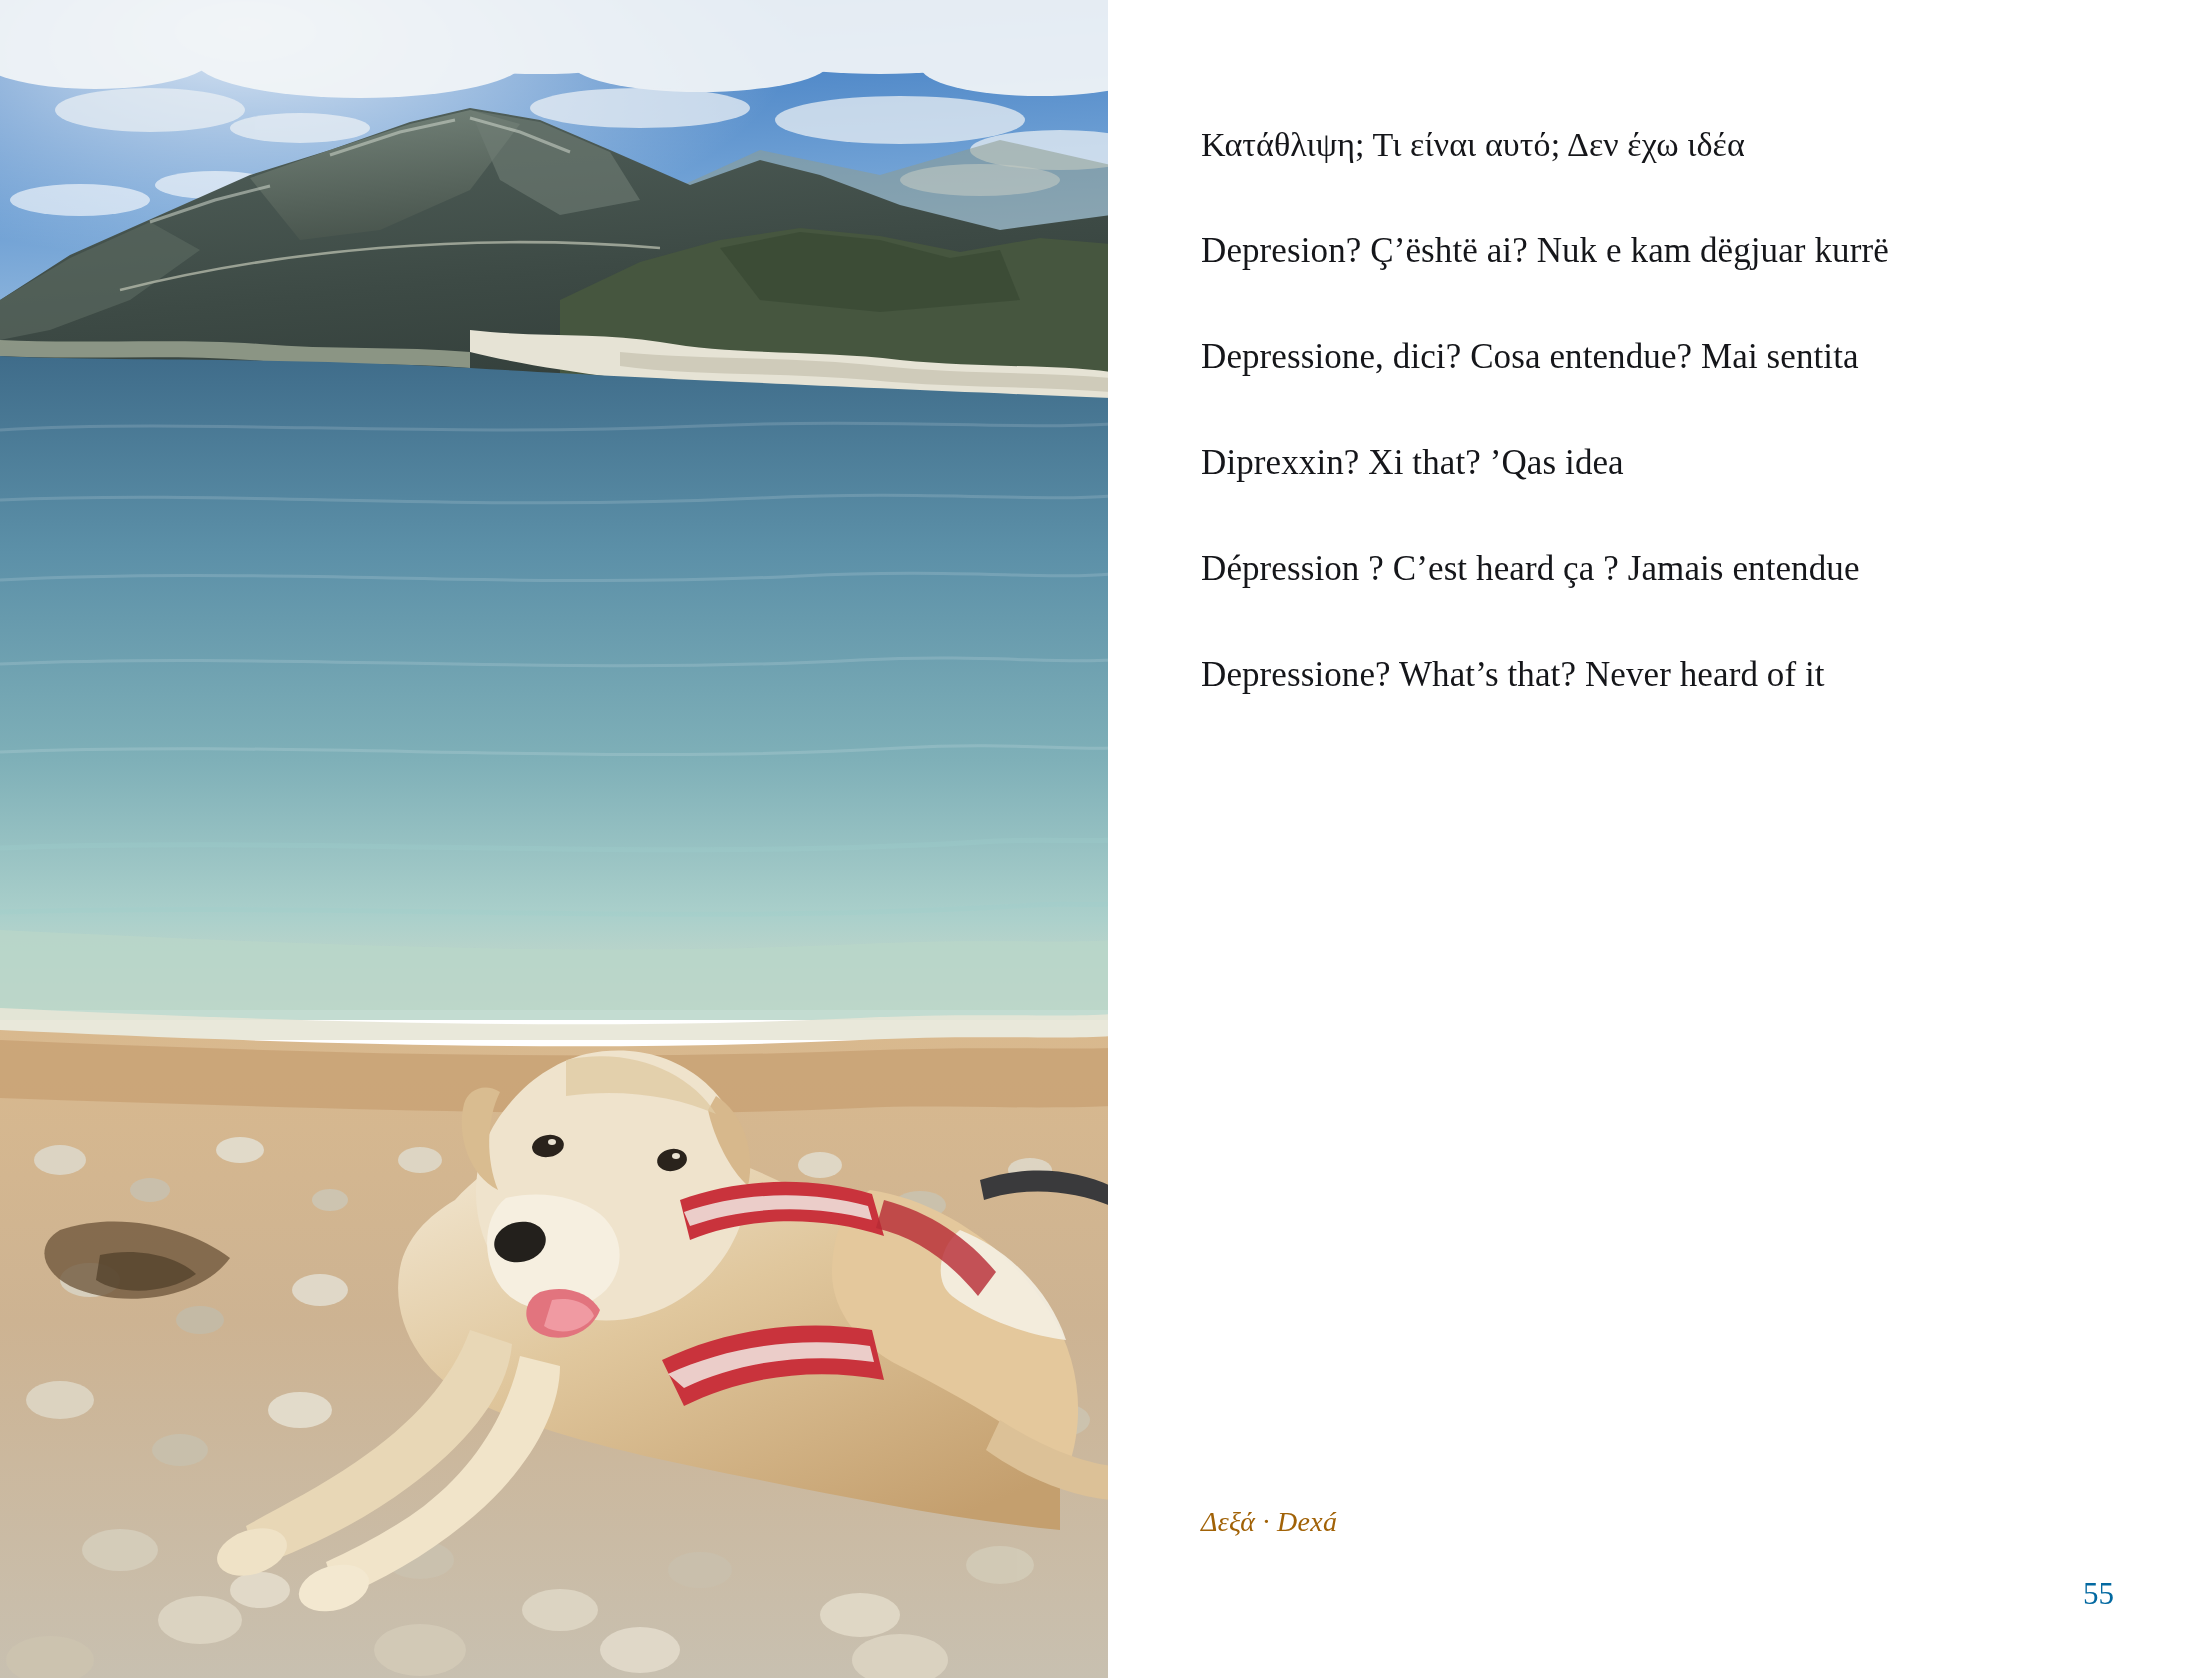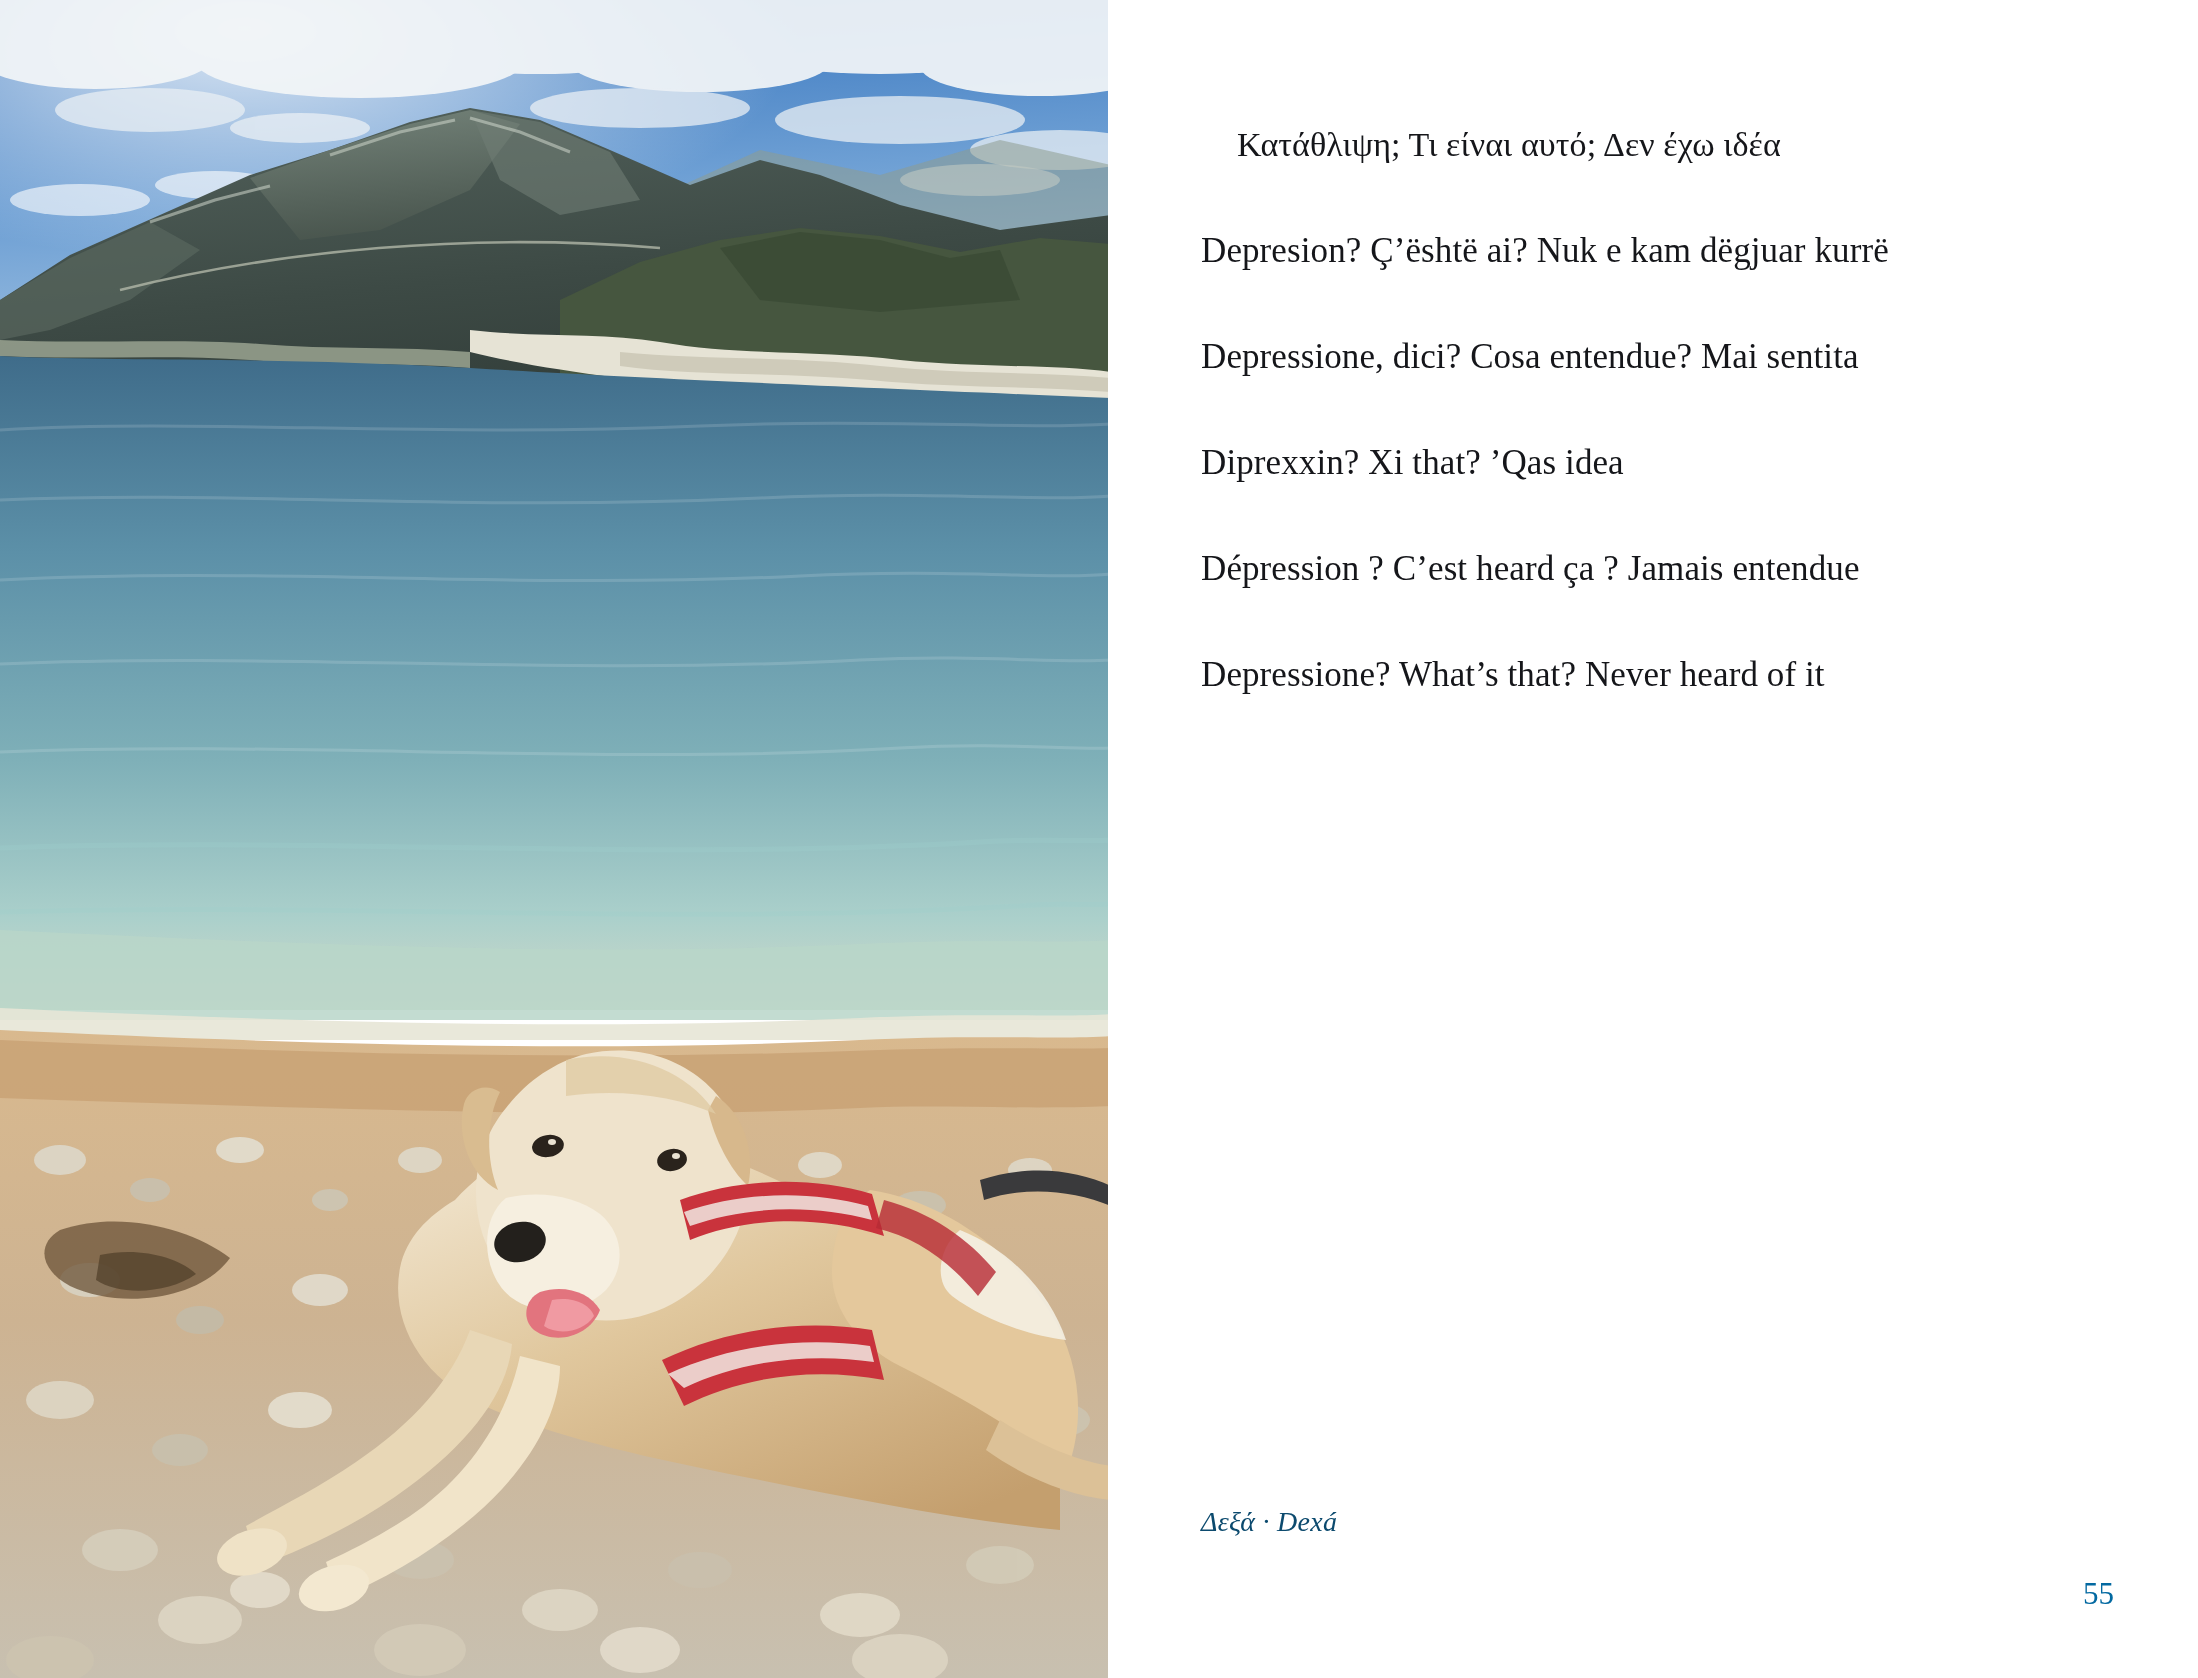--- a/index.html
+++ b/index.html
@@ -65,30 +65,29 @@
     font-family: "Liberation Serif", serif;
     font-size: 35px;
     line-height: 1.0;
     color: #15161a;
     margin: 0 0 71px 0;
     white-space: nowrap;
     letter-spacing: 0.1px;
   }
   .poem-line.greek {
     font-size: 34px;
-    margin-left: 36px;
   }
   .credit {
     position: absolute;
     left: 90px;
     top: 1506px;
     font-family: "Liberation Serif", serif;
     font-style: italic;
     font-size: 28px;
-    color: #0c4a6e;
+    color: #a16207;
     letter-spacing: 0.3px;
   }
   .folio {
     position: absolute;
     right: 84px;
     top: 1576px;
     font-family: "Liberation Serif", serif;
     font-size: 31px;
     color: #0369a1;
   }

